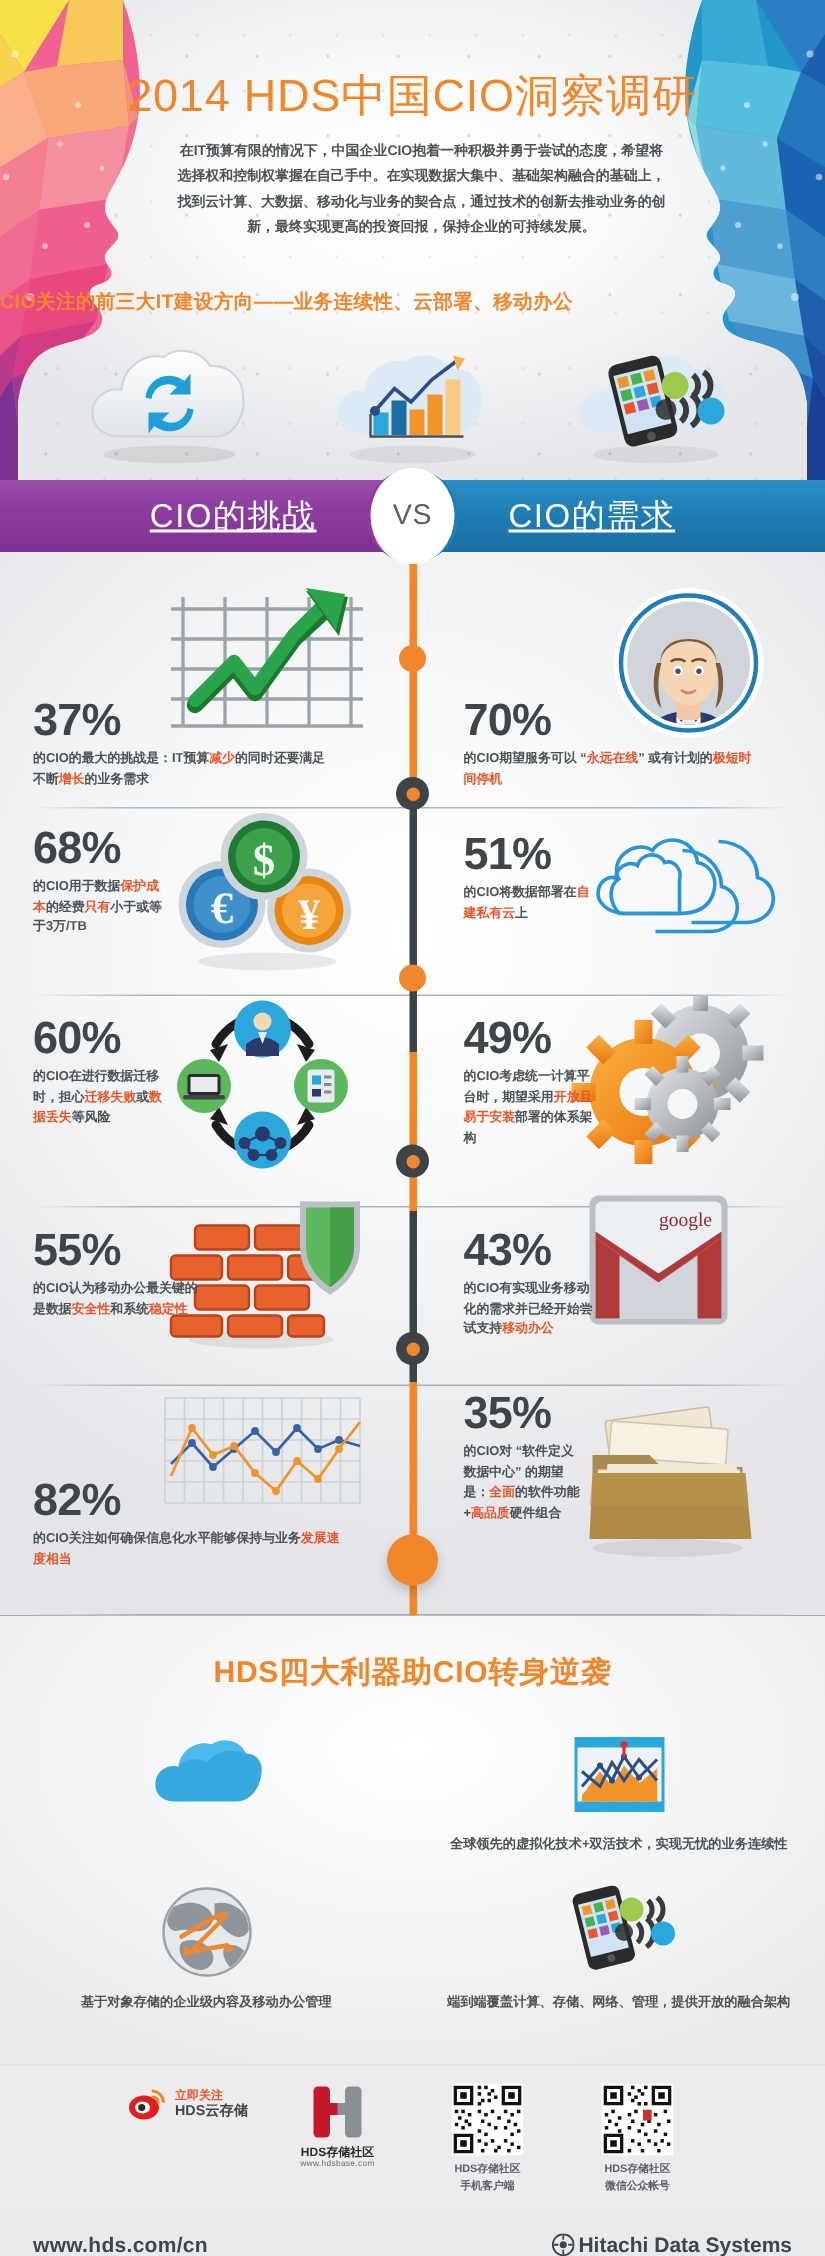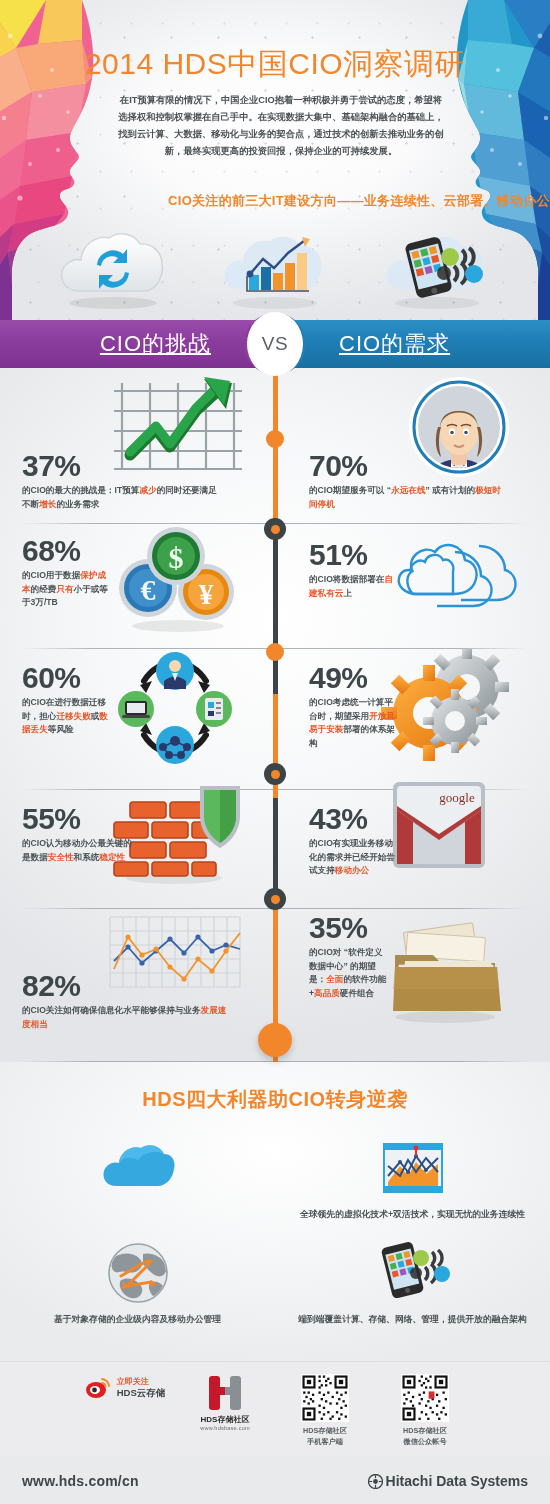--- a/index.html
+++ b/index.html
@@ -42,24 +42,23 @@
     color:#f2862a;
   }
   .header-para {
     position:absolute; top:92px; left:117px; right:105px;
     text-align:center;
     font-size:9.3px; line-height:17px; font-weight:bold;
     color:#4c5356;
   }
   .header-sub {
     position:absolute; top:192px; left:0; right:0;
-    text-align:right;
+    text-align:left;
     font-size:13px; font-weight:bold; color:#f2862a;
     letter-spacing:.3px;
-    padding-left:12px;
   }
 
   
   .cloudrow {
     position:absolute; top:225px; left:0; right:0;
     display:flex; justify-content:center; gap:32px;
   }
   .cloudcell { width:130px; height:90px; position:relative; }
   .cloudcell svg { display:block; margin:0 auto; }
 
@@ -100,21 +99,21 @@
     background:
       linear-gradient(90deg,#8b3d9e 0 50%, #1f7eb5 50% 100%);
   }
   .vs-ring::after{
     content:""; position:absolute; inset:4px; border-radius:50%; background:#fff;
   }
 
   
   .statsbody {
     position:relative;
-    padding-top:7px;
+    padding-top:22px;
     background:
       radial-gradient(ellipse 420px 420px at 50% 36%, #ffffff 0%, #f7f8f9 42%, #eaecee 78%, #e3e5e8 100%);
   }
   .spine {
     position:absolute; left:50%; top:0; bottom:0;
     width:5px; margin-left:-2.5px;
     background:linear-gradient(180deg,#f2862a 0 22%, #3c4447 22% 47%, #f2862a 47% 62%, #3c4447 62% 78%, #f2862a 78% 100%);
     z-index:1;
   }
   .node {

